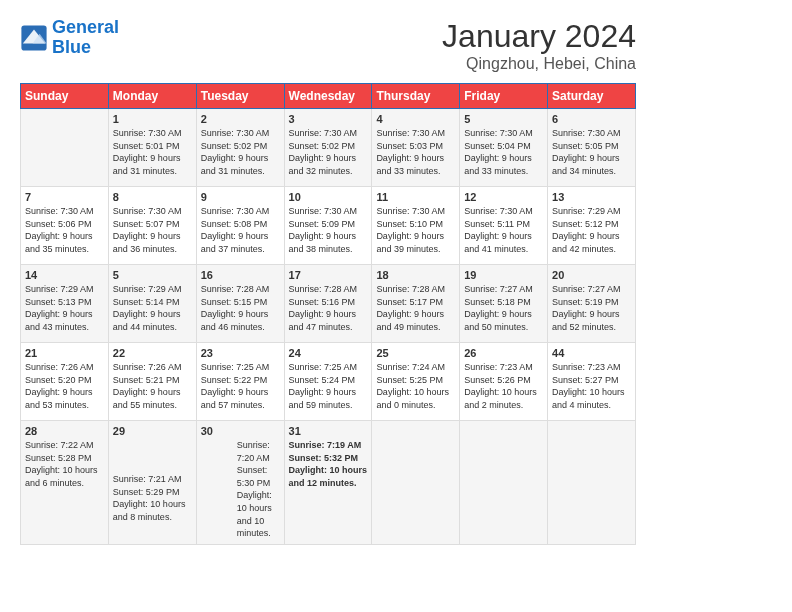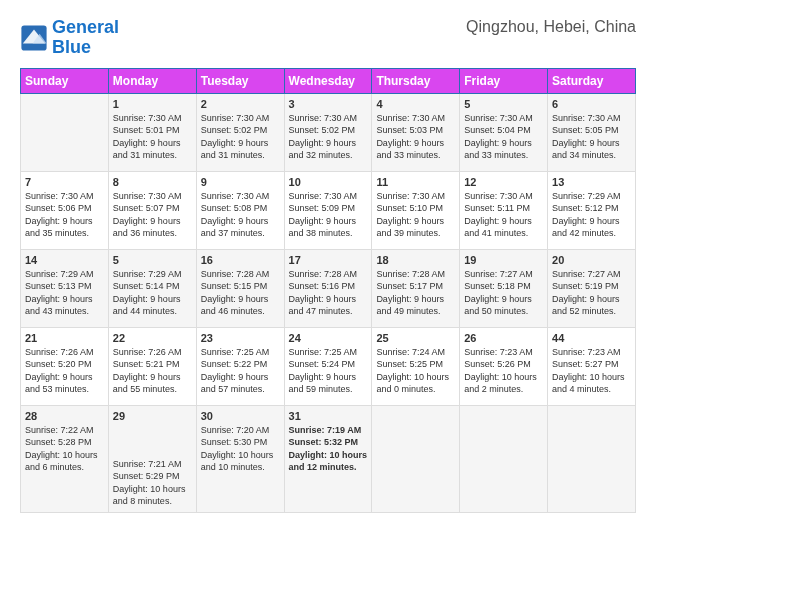--- a/index.html
+++ b/index.html
@@ -49,21 +49,21 @@
     .location {
       font-size: 16px;
       color: #555;
     }
     table {
       width: 100%;
       border-collapse: collapse;
       table-layout: fixed;
     }
     thead tr th {
-      background-color: #d946ef;
+      background-color: #ef4444;
       color: #fff;
       font-size: 12px;
       font-weight: bold;
       padding: 5px 4px;
       text-align: left;
       border: 1px solid #2a6db5;
     }
     tbody tr {
       background: #fff;
     }
@@ -101,20 +101,21 @@
         <rect x="2" y="2" width="36" height="36" rx="4" fill="#2a6db5"></rect>
         <polygon points="20,8 36,28 4,28" fill="white" opacity="0.9"></polygon>
         <polygon points="28,14 38,28 18,28" fill="#cce0f5" opacity="0.7"></polygon>
       </svg>
       <div class="logo-text">
         <div><span>General</span></div>
         <div><span style="color:#1a73c8;font-weight:bold;">Blue</span></div>
       </div>
     </div>
     <div class="title-area">
+      <div class="month-title">January 2024</div>
       <div class="location">Qingzhou, Hebei, China</div>
     </div>
   </div>
 
   <table>
     <thead>
       <tr>
         <th>Sunday</th>
         <th>Monday</th>
         <th>Tuesday</th>
@@ -333,21 +334,21 @@
           </td>
           <td>
             <span class="day-num">29</span>
             <div class="day-info" style="white-space: pre-line; margin-top: 36px;">Sunrise: 7:21 AM
 Sunset: 5:29 PM
 Daylight: 10 hours
 and 8 minutes.</div>
           </td>
           <td>
             <span class="day-num">30</span>
-            <div class="day-info" style="white-space: pre-line;">Sunrise: 7:20 AM
+            <div class="day-info" style="white-space: pre-line; margin-left: 36px;">Sunrise: 7:20 AM
 Sunset: 5:30 PM
 Daylight: 10 hours
 and 10 minutes.</div>
           </td>
           <td>
             <span class="day-num">31</span>
             <div class="day-info" style="white-space: pre-line; font-weight: bold;">Sunrise: 7:19 AM
 Sunset: 5:32 PM
 Daylight: 10 hours
 and 12 minutes.</div>

